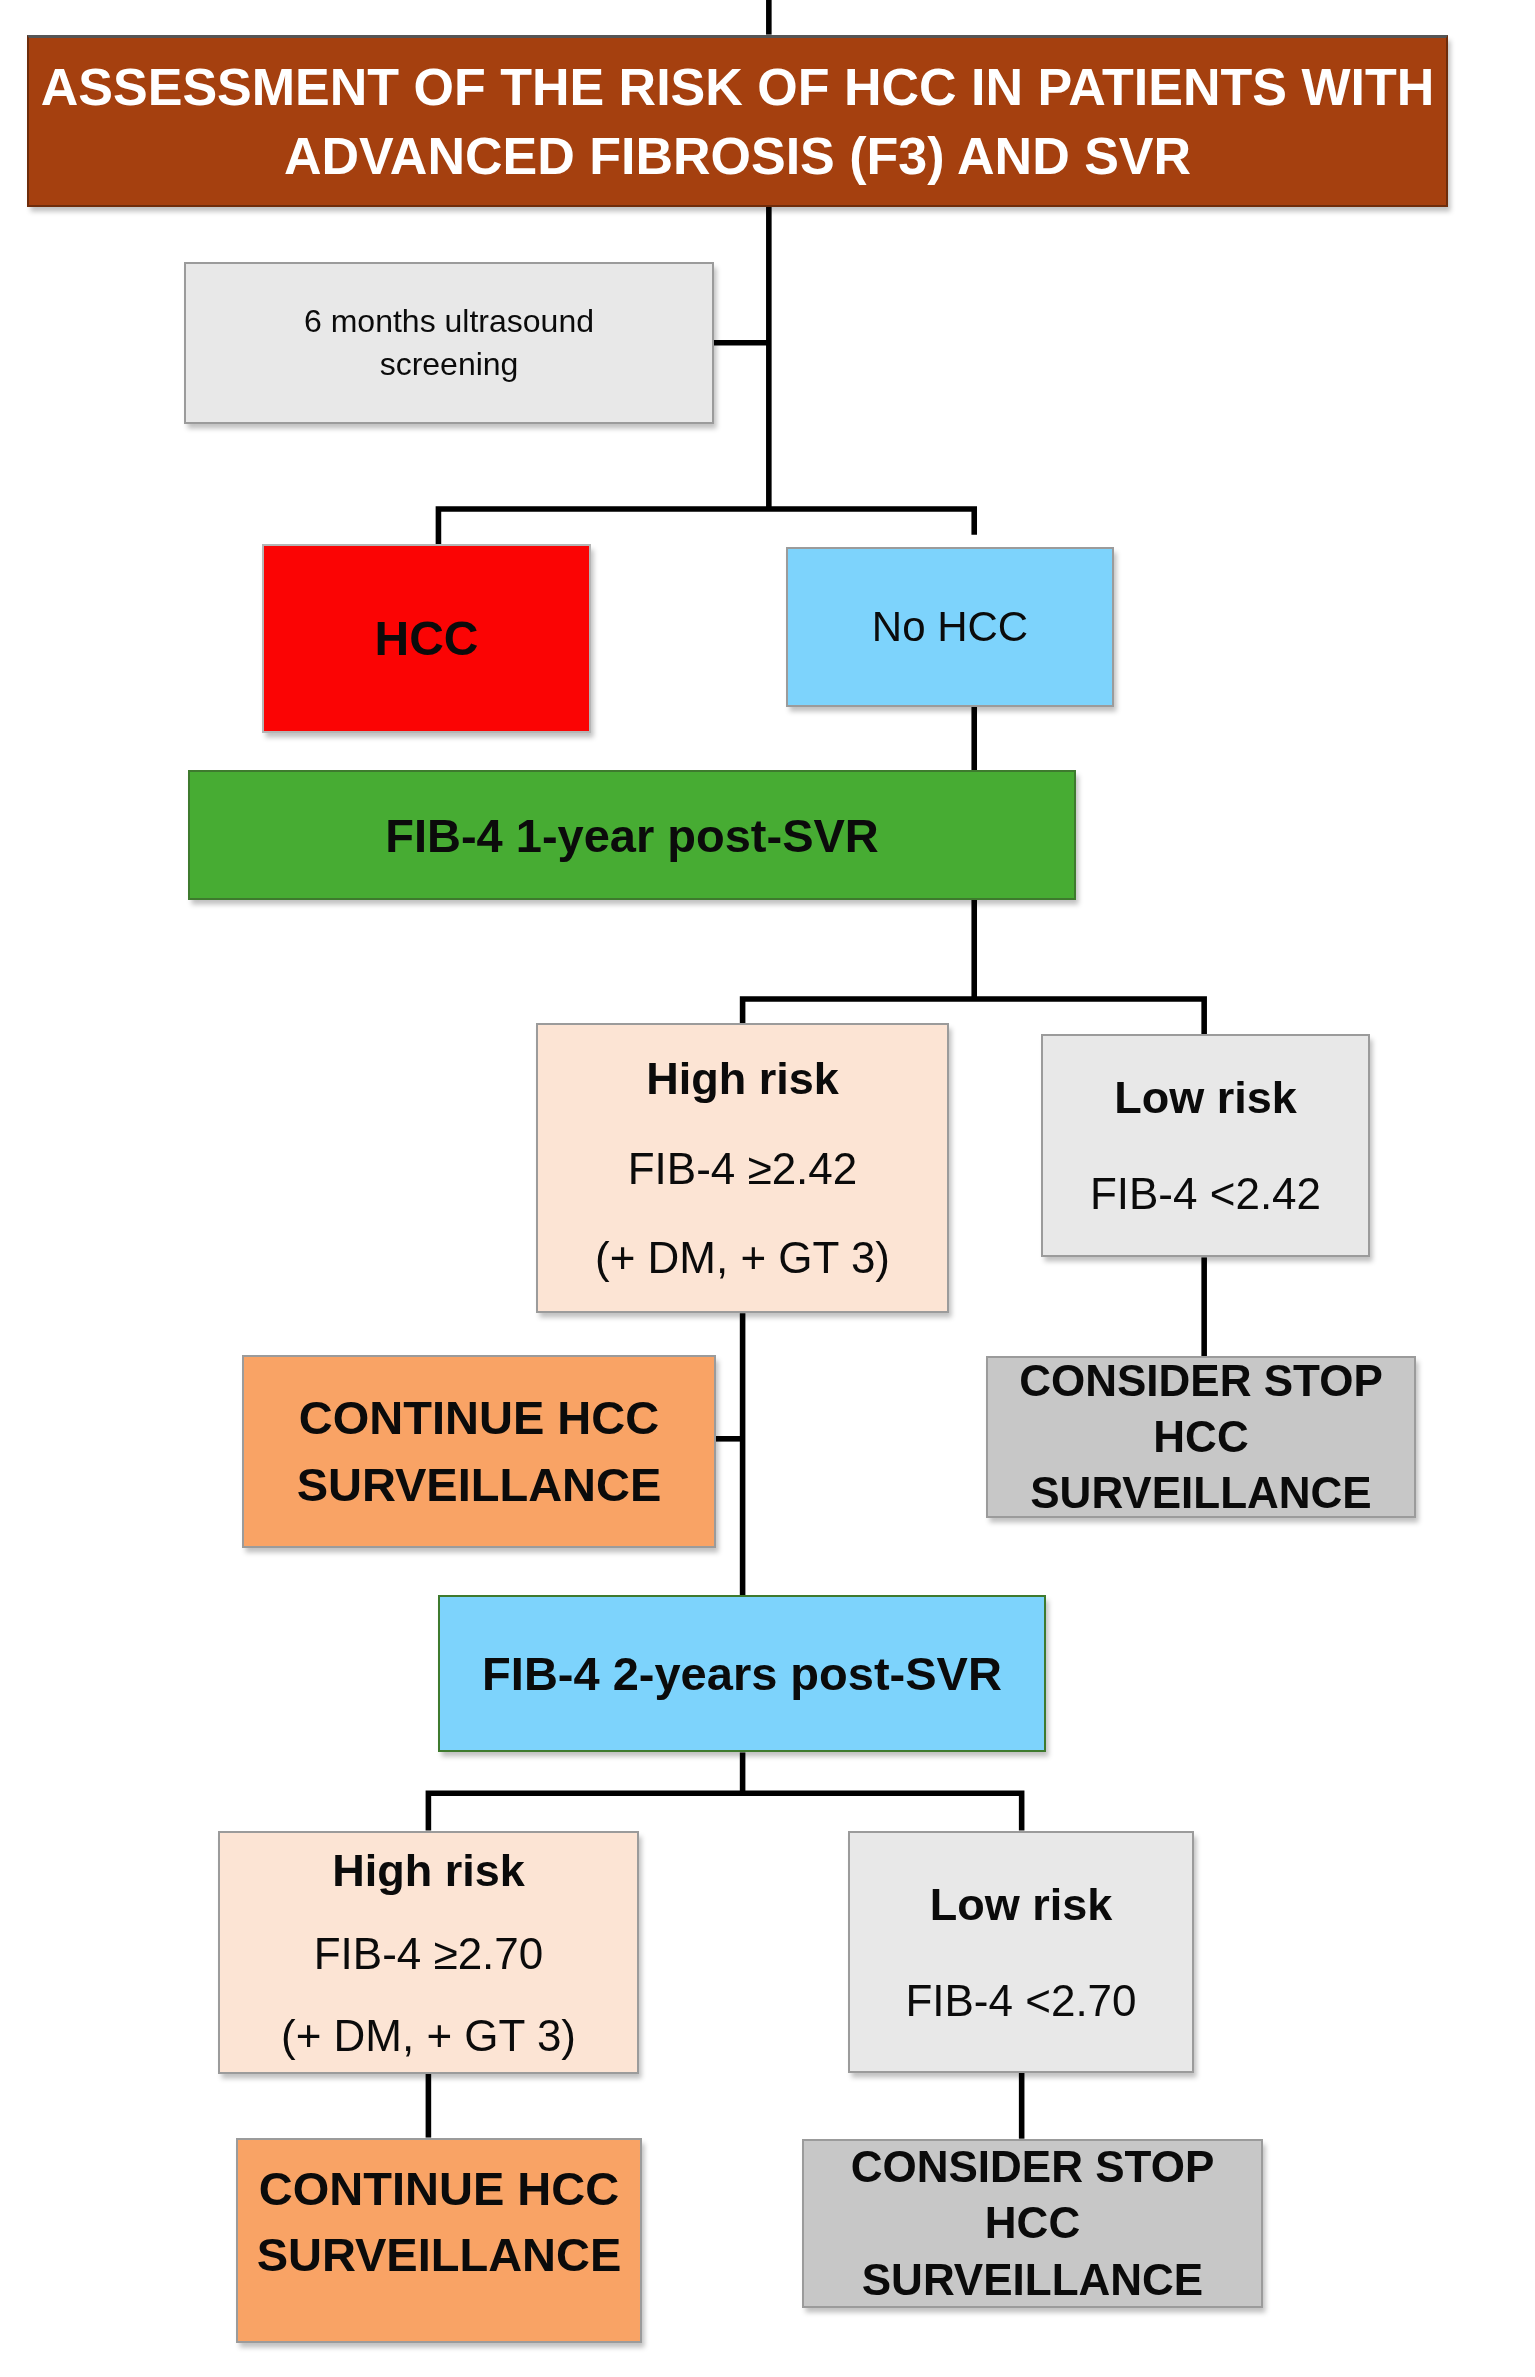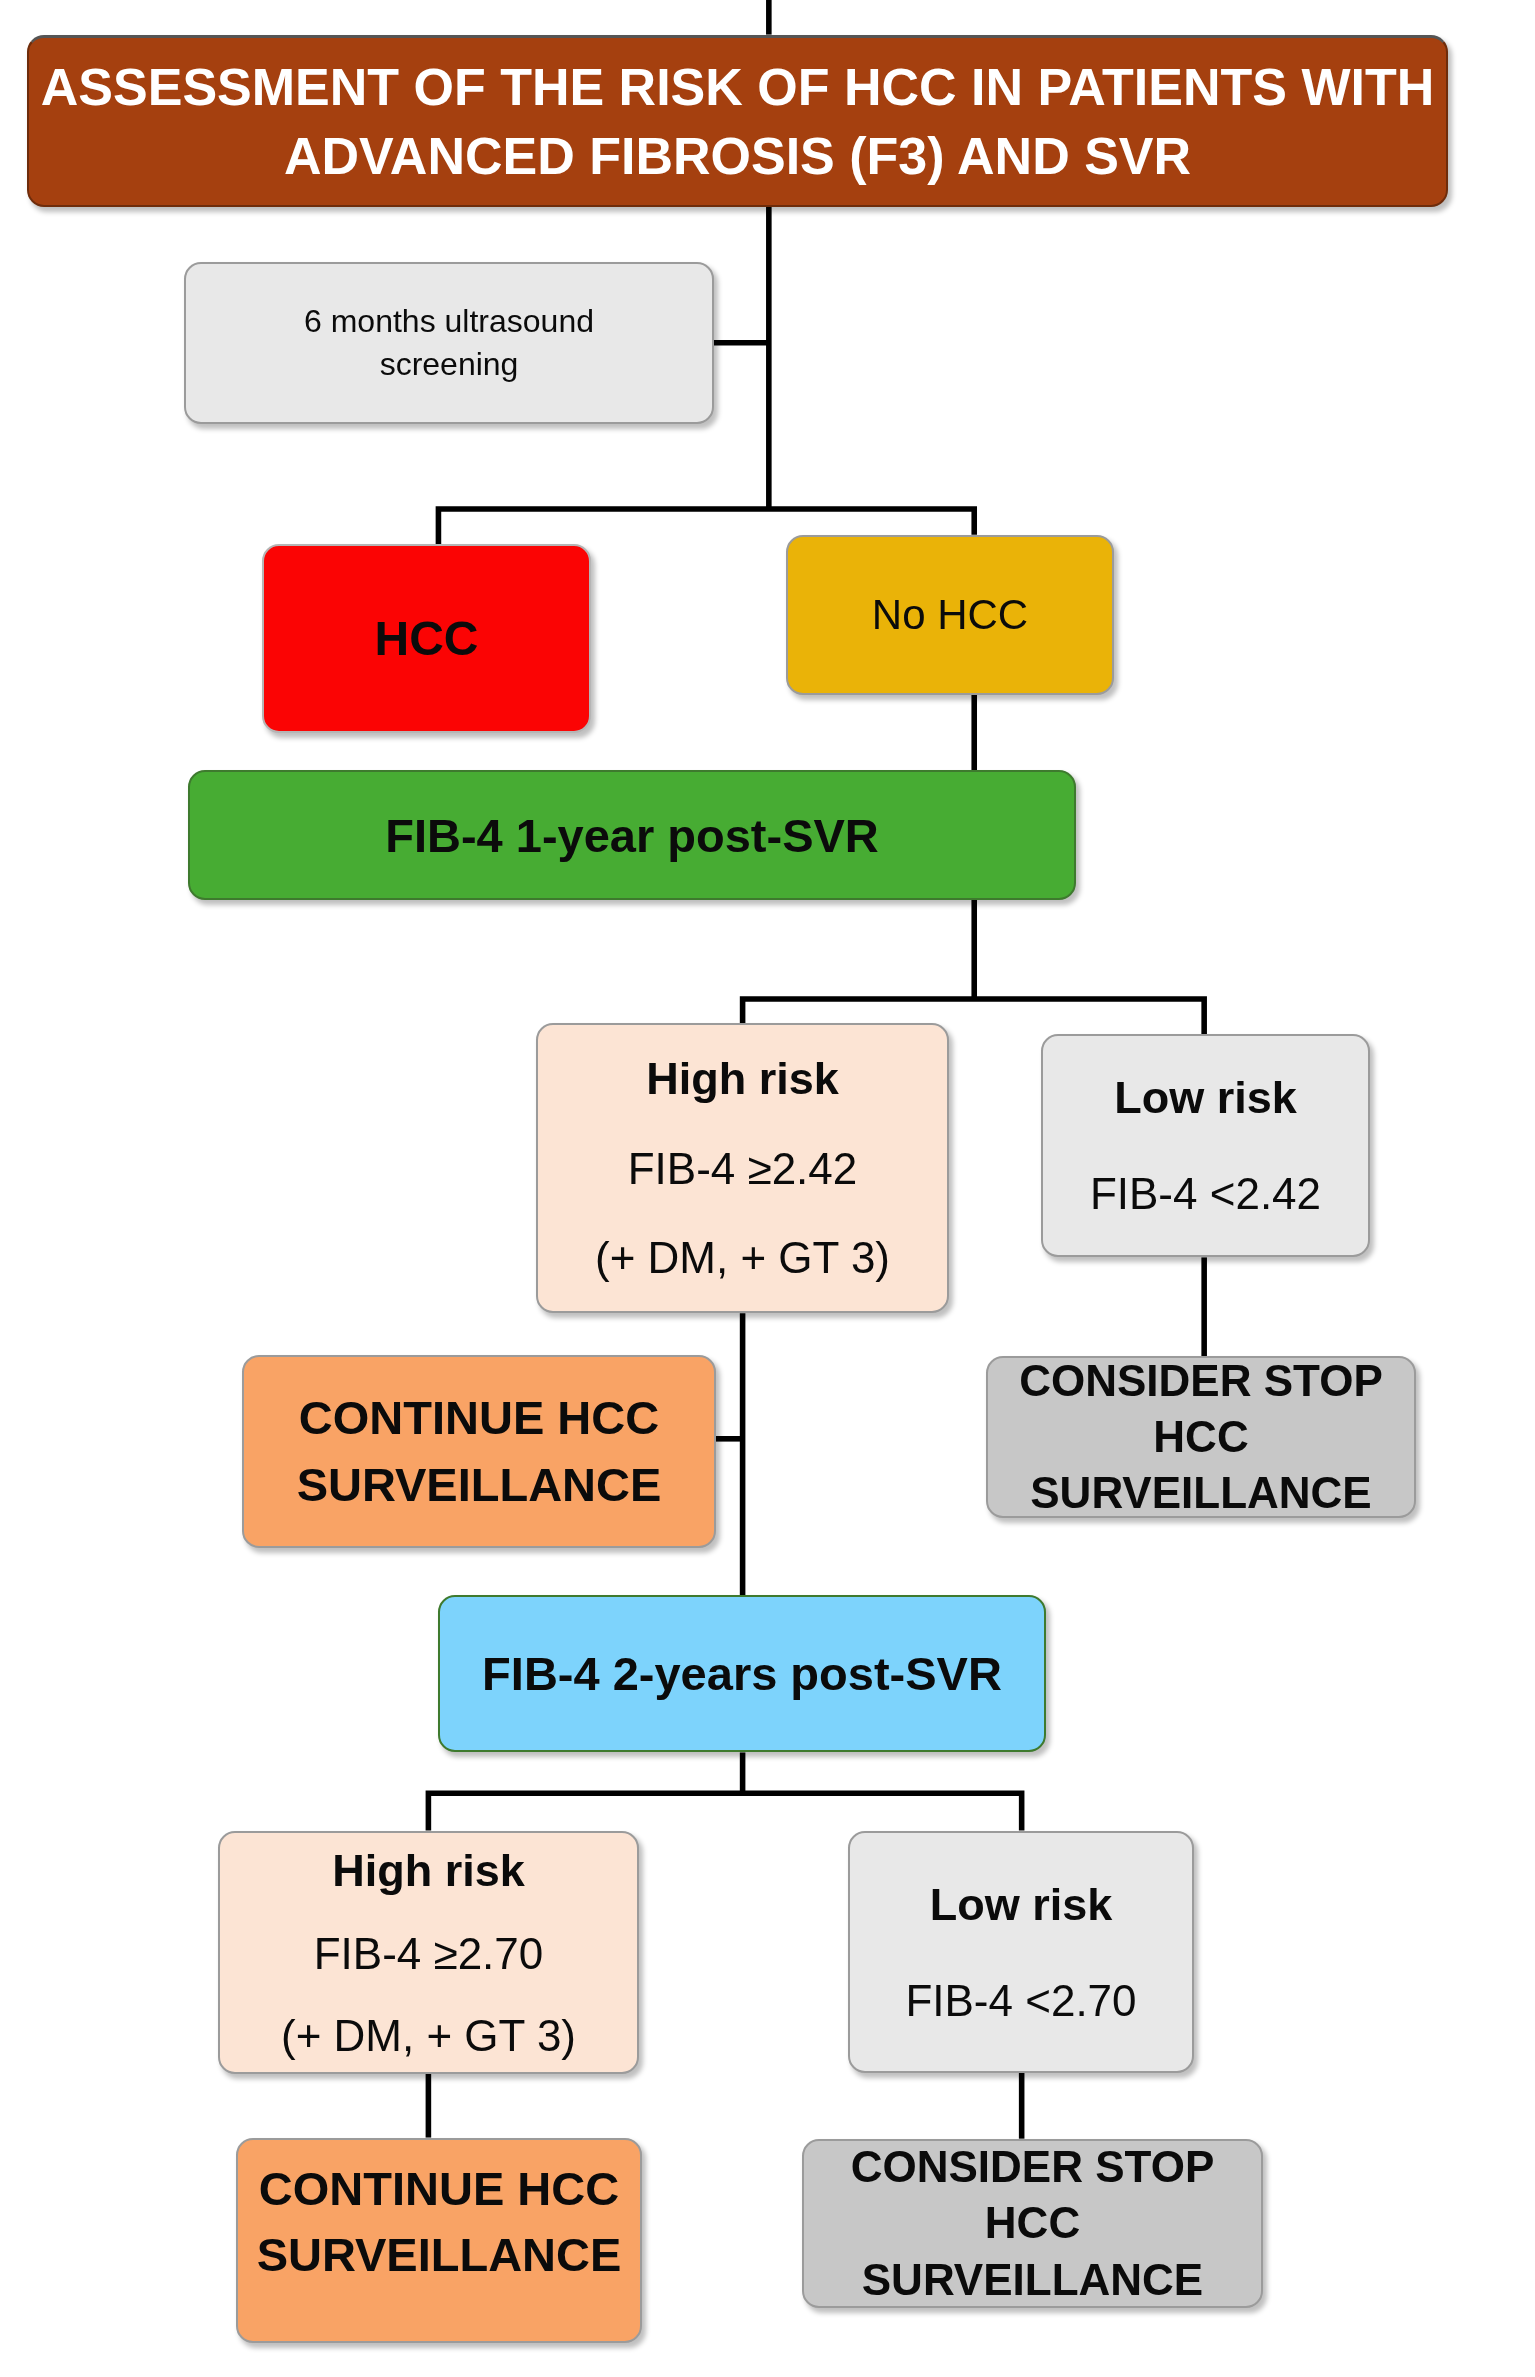--- a/index.html
+++ b/index.html
@@ -2,21 +2,21 @@
 <html style="font-size:9px"><head>
 <meta charset="utf-8">
 <style>
   html,body{margin:0;padding:0;background:#ffffff;}
   #page{position:relative;width:1536px;height:2377px;background:#ffffff;overflow:hidden;
         font-family:"Liberation Sans",sans-serif;}
   #wires{position:absolute;left:0;top:0;width:1536px;height:2377px;}
   #wires path{stroke:#000;stroke-width:10;fill:none;}
   .box{position:absolute;box-sizing:border-box;display:flex;flex-direction:column;
        align-items:center;justify-content:center;text-align:center;color:#0b0b0b;
-       box-shadow:3.3px 4.5px 5px rgba(0,0,0,0.25);border-radius:17px;}
+       box-shadow:3.3px 4.5px 5px rgba(0,0,0,0.25);}
   .gray-border{border:2.8px solid #9b9b9b;}
   .green-border{border:2.8px solid #3e7a2e;}
   .title-bar{left:27px;top:35px;width:1421px;height:172px;
              border:2.2px solid #6e2c0b;border-top:3.3px solid #555;
              font-weight:bold;font-size:52px;line-height:1.32;color:#ffffff;}
   .b-screen{left:184px;top:262px;width:530px;height:162px;font-size:32px;line-height:1.35;}
   .b-hcc{left:262px;top:544px;width:329px;height:189px;font-weight:bold;font-size:48px;
          border:2.2px solid #b5b5b5;}
   .b-nohcc{left:786px;top:535px;width:328px;height:160px;font-size:42px;}
   .b-green1{left:188px;top:770px;width:888px;height:130px;font-weight:bold;font-size:47px;}
@@ -61,21 +61,21 @@
 
   <div class="box gray-border b-screen" style="background-color: rgb(232, 232, 232);">
     <div>6 months ultrasound</div>
     <div>screening</div>
   </div>
 
   <div class="box b-hcc" style="background-color: rgb(251, 4, 4);">
     <div>HCC</div>
   </div>
 
-  <div class="box gray-border b-nohcc" style="background-color: #eab308;">
+  <div class="box gray-border b-nohcc" style="background-color: #7dd3fc; margin-top: 12px;">
     <div>No HCC</div>
   </div>
 
   <div class="box green-border b-green1" style="background-color: rgb(71, 172, 51);">
     <div>FIB-4  1-year post-SVR</div>
   </div>
 
   <div class="box gray-border b-hr1" style="background-color: rgb(252, 228, 212);">
     <div class="risk-title">High risk</div>
     <div>FIB-4 ≥2.42</div>

